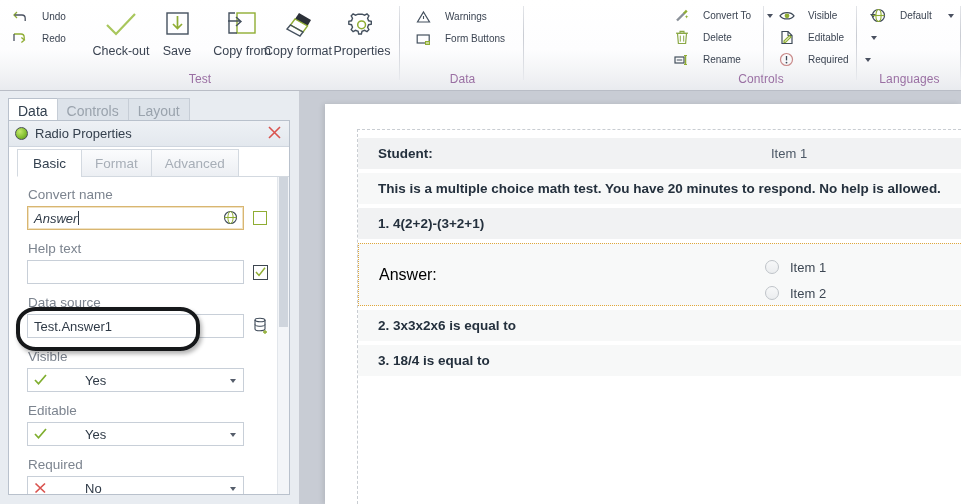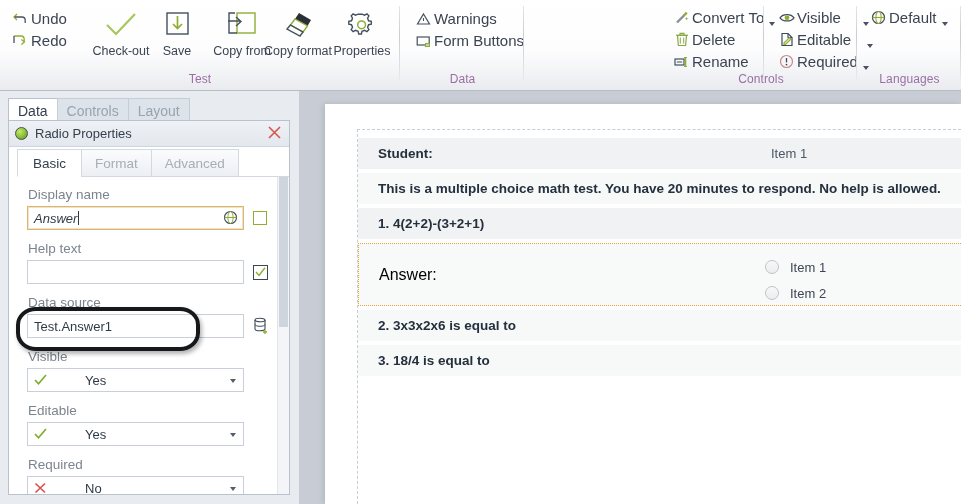--- a/index.html
+++ b/index.html
@@ -26,22 +26,22 @@
   .rgroup .gsep{
     position:absolute;top:6px;right:0;width:1px;height:74px;
     background:linear-gradient(to bottom,#e3e5e9,#c9ccd3 40%,#e8eaee);
   }
   .big-btn{
     position:absolute;top:6px;width:74px;height:64px;text-align:center;cursor:pointer;
   }
   .big-btn .ico{height:38px;display:flex;align-items:center;justify-content:center;}
   .big-btn .lbl{font-size:12.5px;color:#3b4452;line-height:14px;}
   .sm-btn{
-    position:absolute;height:21px;display:flex;align-items:flex-end;gap:2px;
-    font-size:15px;color:#3b4452;cursor:pointer;padding:0 2px;white-space:nowrap;
+    position:absolute;height:21px;display:flex;align-items:center;gap:13px;
+    font-size:10px;color:#3b4452;cursor:pointer;padding:0 2px;white-space:nowrap;
   }
   .sm-btn .ico{width:17px;height:17px;display:flex;align-items:center;justify-content:center;flex:0 0 17px;}
   .caret{
     width:0;height:0;border-left:3.5px solid transparent;border-right:3.5px solid transparent;
     border-top:4px solid #4a5160;margin-left:3px;
   }
 
   
   .leftpane{
     position:absolute;left:0;top:91px;width:299px;height:413px;
@@ -373,21 +373,21 @@
 
       <div class="subtabs">
         <div class="stab active">Basic</div>
         <div class="stab">Format</div>
         <div class="stab">Advanced</div>
         <div class="stabfill"></div>
       </div>
 
       <div class="fields">
 
-        <div class="flabel">Display name</div>
+        <div class="flabel">Convert name</div>
         <div class="frow">
           <div class="finput w1 hl" style="position:relative;">
             <span>Answer</span>
             <span style="display:inline-block;width:1px;height:14px;background:#2f3a47;margin-left:1px;"></span>
             <span style="position:absolute;right:5px;top:3px;">
               <svg width="15" height="15" viewBox="0 0 15 15">
                   <circle cx="7.5" cy="7.5" r="6" fill="none" stroke="#3e4a58" stroke-width="1.1"></circle>
                   <ellipse cx="7.5" cy="7.5" rx="2.6" ry="6" fill="none" stroke="#8fad33" stroke-width="1"></ellipse>
                   <path d="M1.5 7.5 h12" stroke="#8fad33" stroke-width="1"></path>
                 </svg>

